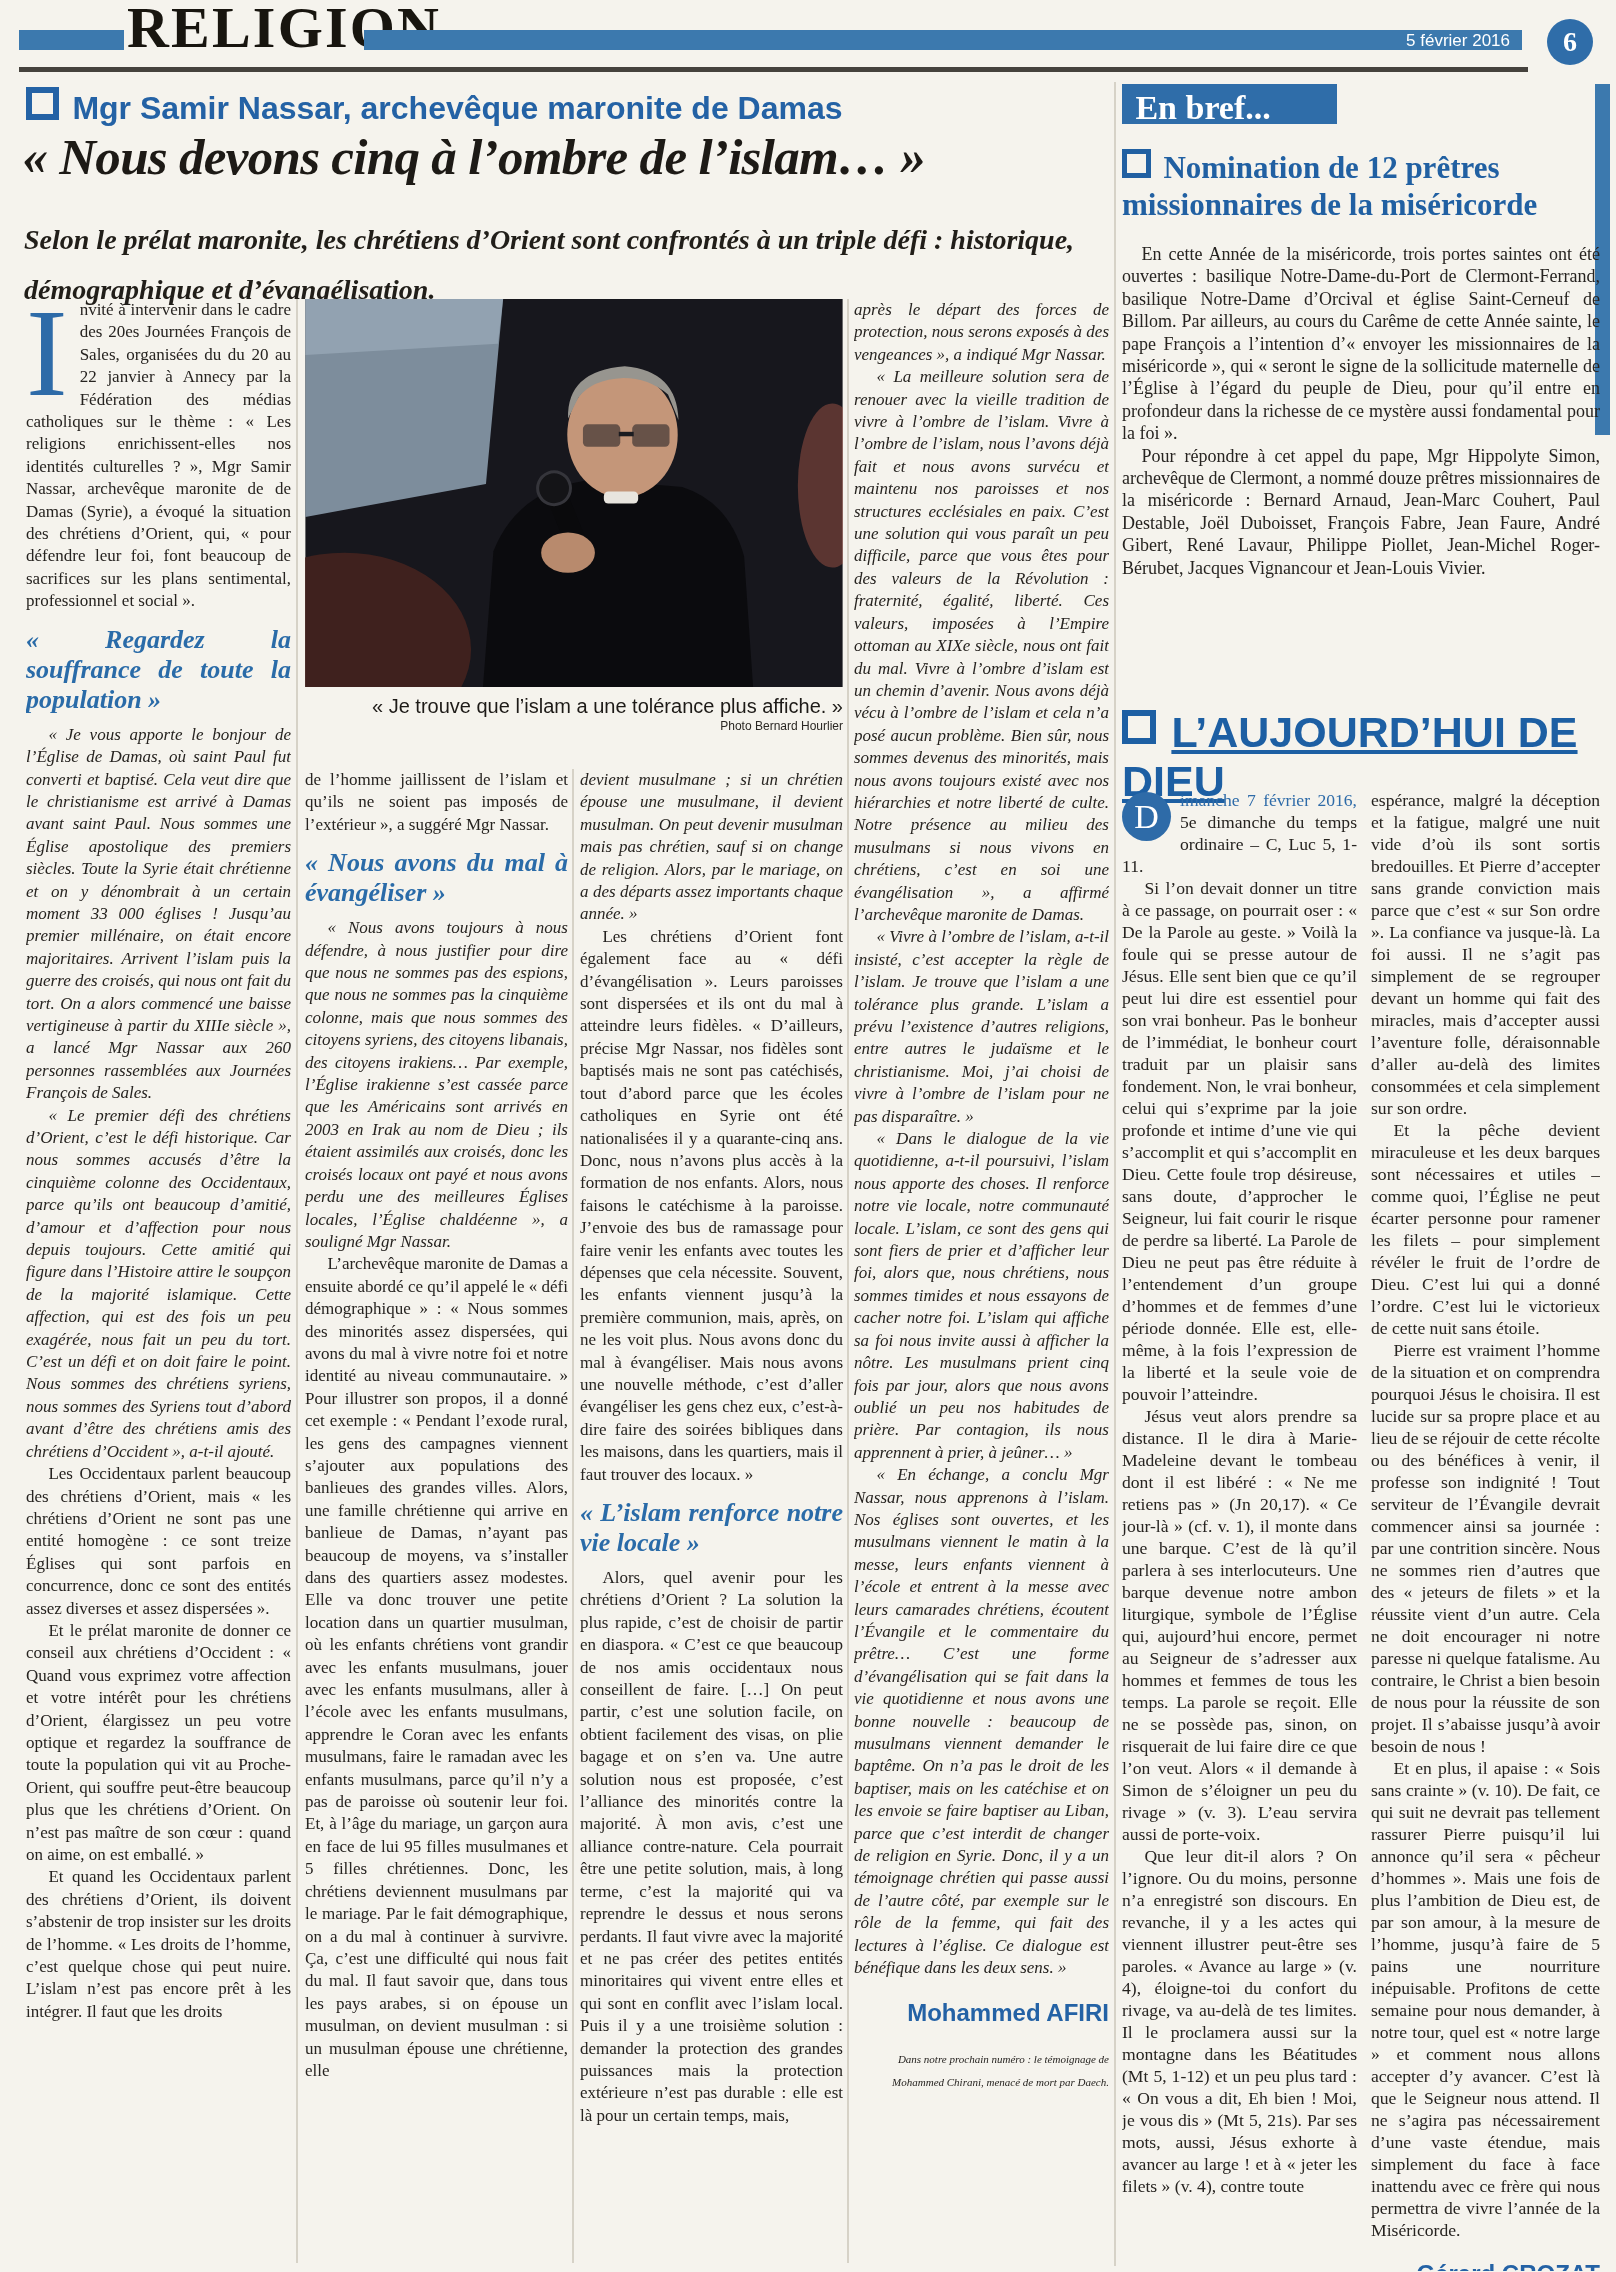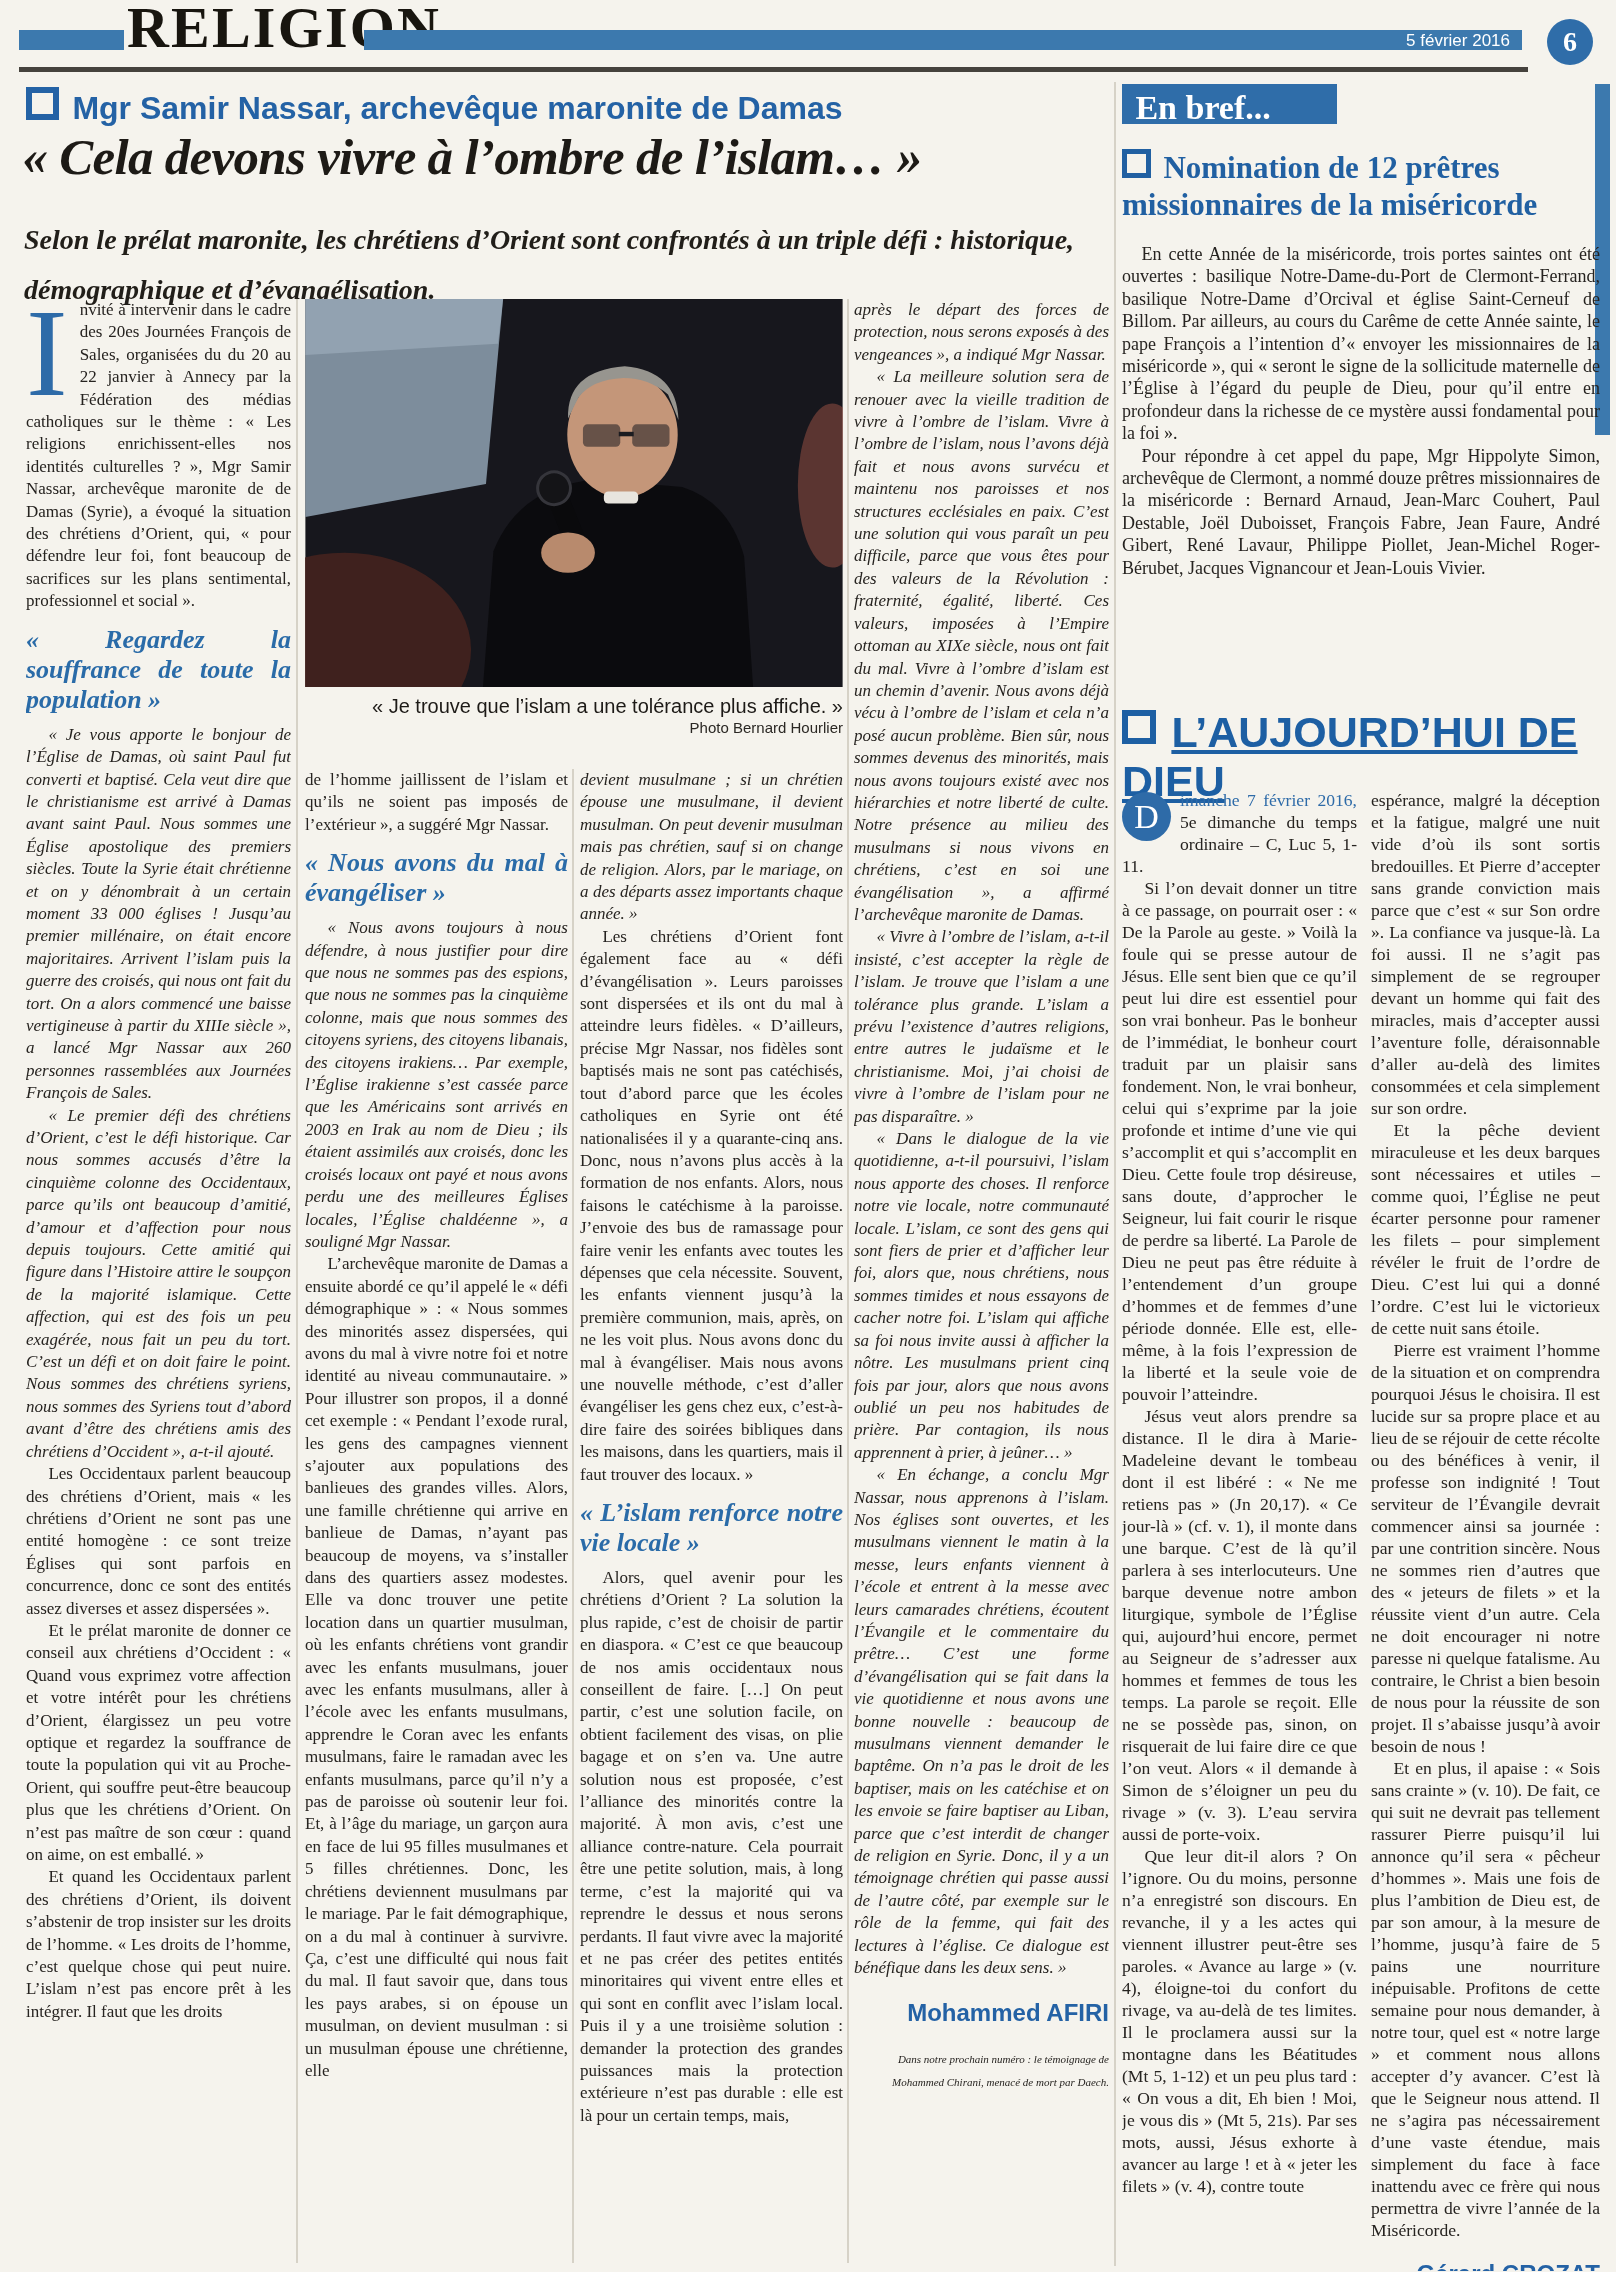--- a/index.html
+++ b/index.html
@@ -43,21 +43,21 @@
                 font-size:34px;line-height:49px;text-align:center;padding:0;margin:3px 9px 0 0;}
   .lead-blue{color:#2e6ba8;}
   .byline{color:#2462a5;font-family:"Liberation Sans",sans-serif;font-weight:bold;font-size:24px;
           text-align:right;margin-top:22.4px;text-indent:0;}
   .note{font-style:italic;font-size:11px;line-height:22.4px;text-align:right;margin-top:21px;text-indent:0;}
 
   
   .photo-fig{left:305px;top:299px;width:538px;}
   .photo-frame{width:538px;height:388px;display:block;}
   .caption{font-family:"Liberation Sans",sans-serif;font-size:20px;color:#1d1a17;text-align:right;margin-top:7.5px;}
-  .credit{font-family:"Liberation Sans",sans-serif;font-size:15px;color:#2a2723;text-align:right;margin-top:1.5px;}
+  .credit{font-family:"Liberation Sans",sans-serif;font-size:12px;color:#2a2723;text-align:right;margin-top:1.5px;}
 
   
   .vrule{background:#d6d2c7;width:1.5px;}
 
   
   .enbref-box{left:1122px;top:84px;width:188px;height:40px;background:#2f6da9;color:#fff;
               font-weight:bold;font-size:34px;line-height:48px;padding:0 13.4px;}
   .right-edge-bar{left:1595px;top:84px;width:15px;height:351px;background:#3c79ae;}
   .brief-head{left:1122px;top:149px;width:482px;color:#2160a2;font-weight:bold;
               font-size:31px;line-height:37px;}
@@ -81,21 +81,21 @@
   <div class="abs masthead-title">RELIGION</div>
   <div class="abs bar bar-main">
     <span class="date-label">5 février 2016</span>
   </div>
   <div class="abs page-badge">6</div>
   <div class="abs head-rule"></div>
 
   <div class="abs kicker">
     <span class="sq"></span><span>Mgr Samir Nassar, archevêque maronite de Damas</span>
   </div>
-  <div class="abs headline">« Cela devons vivre à l’ombre de l’islam… »</div>
+  <div class="abs headline">« Nous devons cinq à l’ombre de l’islam… »</div>
   <div class="abs standfirst">Selon le prélat maronite, les chrétiens d’Orient sont confrontés à un triple défi : historique, démographique et d’évangélisation.</div>
 
   <figure class="abs photo-fig" style="margin:0">
     <svg class="photo-frame" viewBox="0 0 720 520">
       <rect x="0" y="0" width="720" height="520" fill="#17171d"></rect>
       <polygon points="0,0 265,0 242,248 0,292" fill="#8fa2b3" opacity="0.85"></polygon>
       <polygon points="0,0 265,0 258,60 0,75" fill="#a8b8c6" opacity="0.5"></polygon>
       <ellipse cx="52" cy="470" rx="170" ry="130" fill="#46231f" opacity="0.85"></ellipse>
       <ellipse cx="706" cy="250" rx="46" ry="110" fill="#b05a4c" opacity="0.45"></ellipse>
       <path d="M238,520 L252,338 Q286,252 388,242 L505,252 Q568,272 588,345 L600,520 Z" fill="#0b0b0e"></path>

